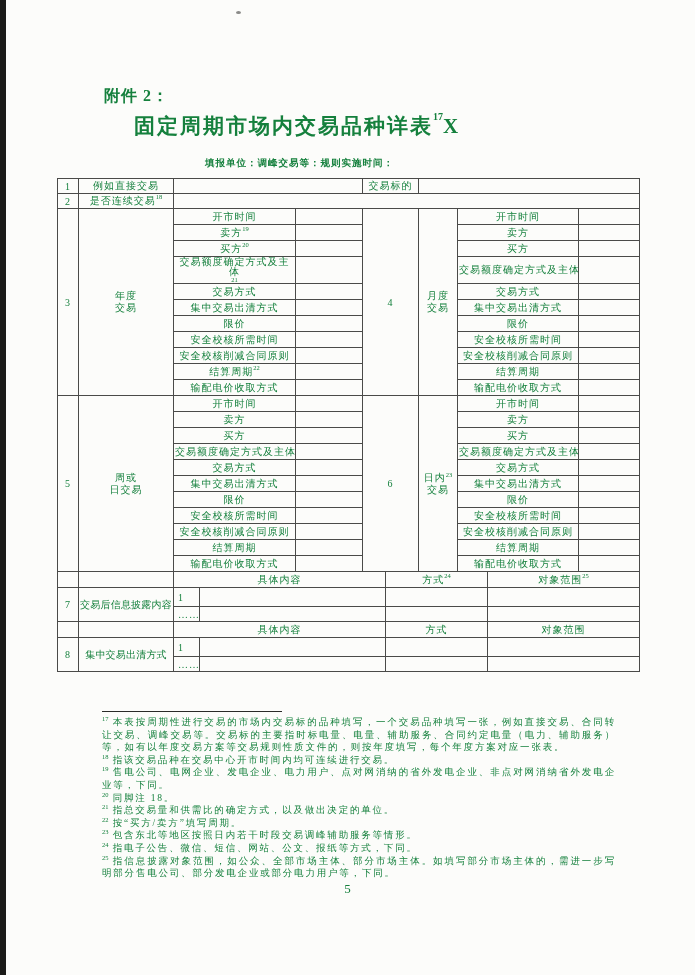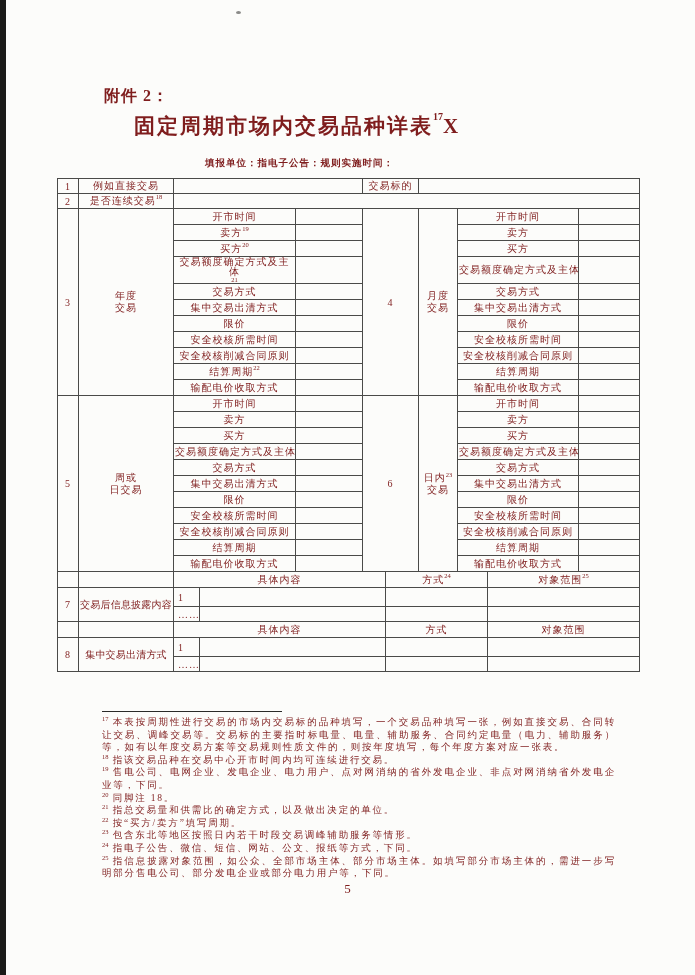--- a/index.html
+++ b/index.html
@@ -1,18 +1,18 @@
 <!DOCTYPE html>
 <html><head>
 <meta charset="utf-8">
 <style>
   * { margin:0; padding:0; box-sizing:border-box; }
   body { background:#e8e8e6; }
   .page { position:relative; width:695px; height:975px; margin:0 auto; background:#fcfcfa;
-          font-family:"Liberation Serif","DejaVu Serif",serif; color:#7f1d1d; overflow:hidden; }
+          font-family:"Liberation Serif","DejaVu Serif",serif; color:#15803d; overflow:hidden; }
   .scan-bar { position:absolute; left:0; top:0; width:6px; height:975px; background:#1a1a18; }
   .speck { position:absolute; left:236px; top:11px; width:5px; height:3px; background:#8a8a88; border-radius:50%; }
   .attachment { position:absolute; left:104px; top:86px; font-size:16px; font-weight:bold; letter-spacing:1px; }
   .doc-title { position:absolute; left:0; top:112px; width:594px; text-align:center;
                font-size:21px; font-weight:bold; letter-spacing:2px; }
   .doc-title sup { font-size:10px; letter-spacing:0; vertical-align:top; line-height:1; }
   .meta-row { position:absolute; left:205px; top:157px; display:flex; 
               font-size:9.5px; font-weight:bold; letter-spacing:1px; }
   .table-stack { position:absolute; left:57px; top:178px; width:583px; }
   table.band { border-collapse:collapse; table-layout:fixed; width:582px; }
@@ -38,21 +38,21 @@
 <div class="page">
   <div class="scan-bar"></div>
   <div class="speck"></div>
 
   <div class="attachment">附件 2：</div>
 
   <div class="doc-title"><span>固定周期市场内交易品种详表</span><sup>17</sup><span>X</span></div>
 
   <div class="meta-row">
     <span>填报单位：</span>
-    <span>指电子公告：</span>
+    <span>调峰交易等：</span>
     <span>规则实施时间：</span>
   </div>
 
   <div class="table-stack">
 
     <table class="band">
       <colgroup>
           <col style="width:21px">
           <col style="width:95px">
           <col style="width:189px">

